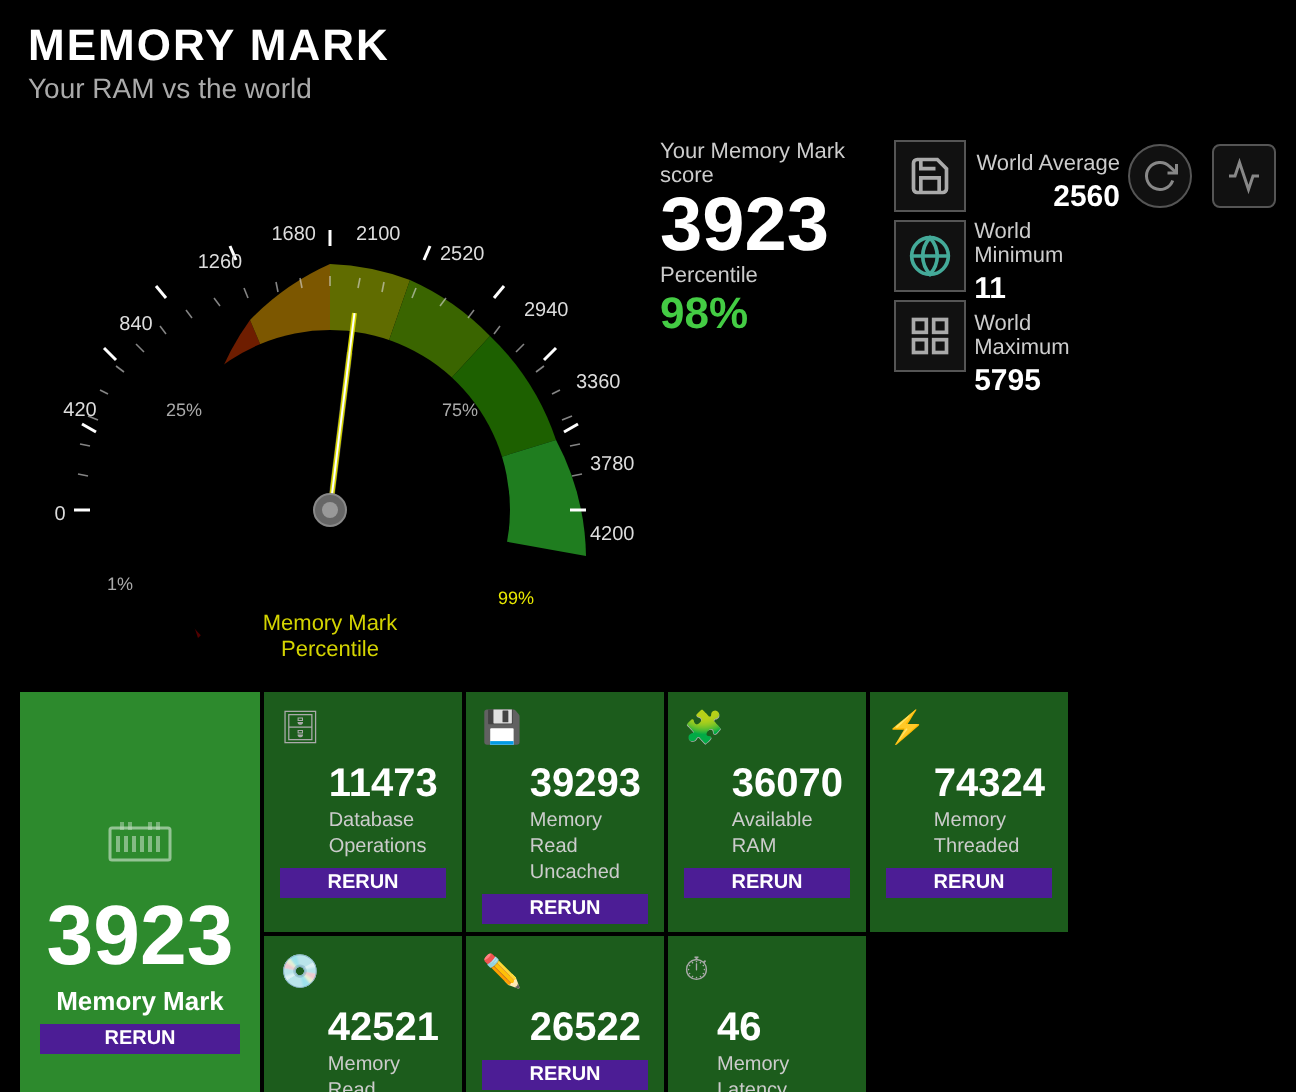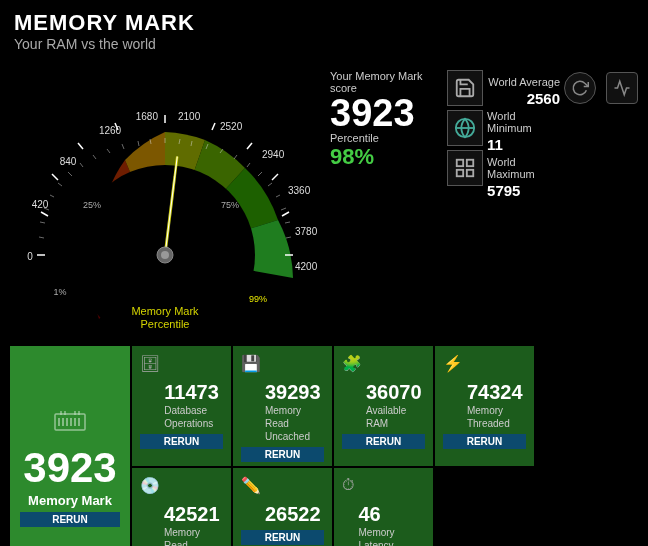--- a/index.html
+++ b/index.html
@@ -173,21 +173,21 @@
 
     .result-cell-label {
       font-size: 10px;
       color: #ccc;
       display: block;
       line-height: 1.3;
     }
 
     .rerun-btn {
       display: block;
-      background: #0c4a6e;
+      background: #4c1d95;
       color: #fff;
       text-align: center;
       font-size: 10px;
       font-weight: bold;
       padding: 2px 0;
       margin-top: 4px;
       cursor: pointer;
       width: 100%;
     }
 

